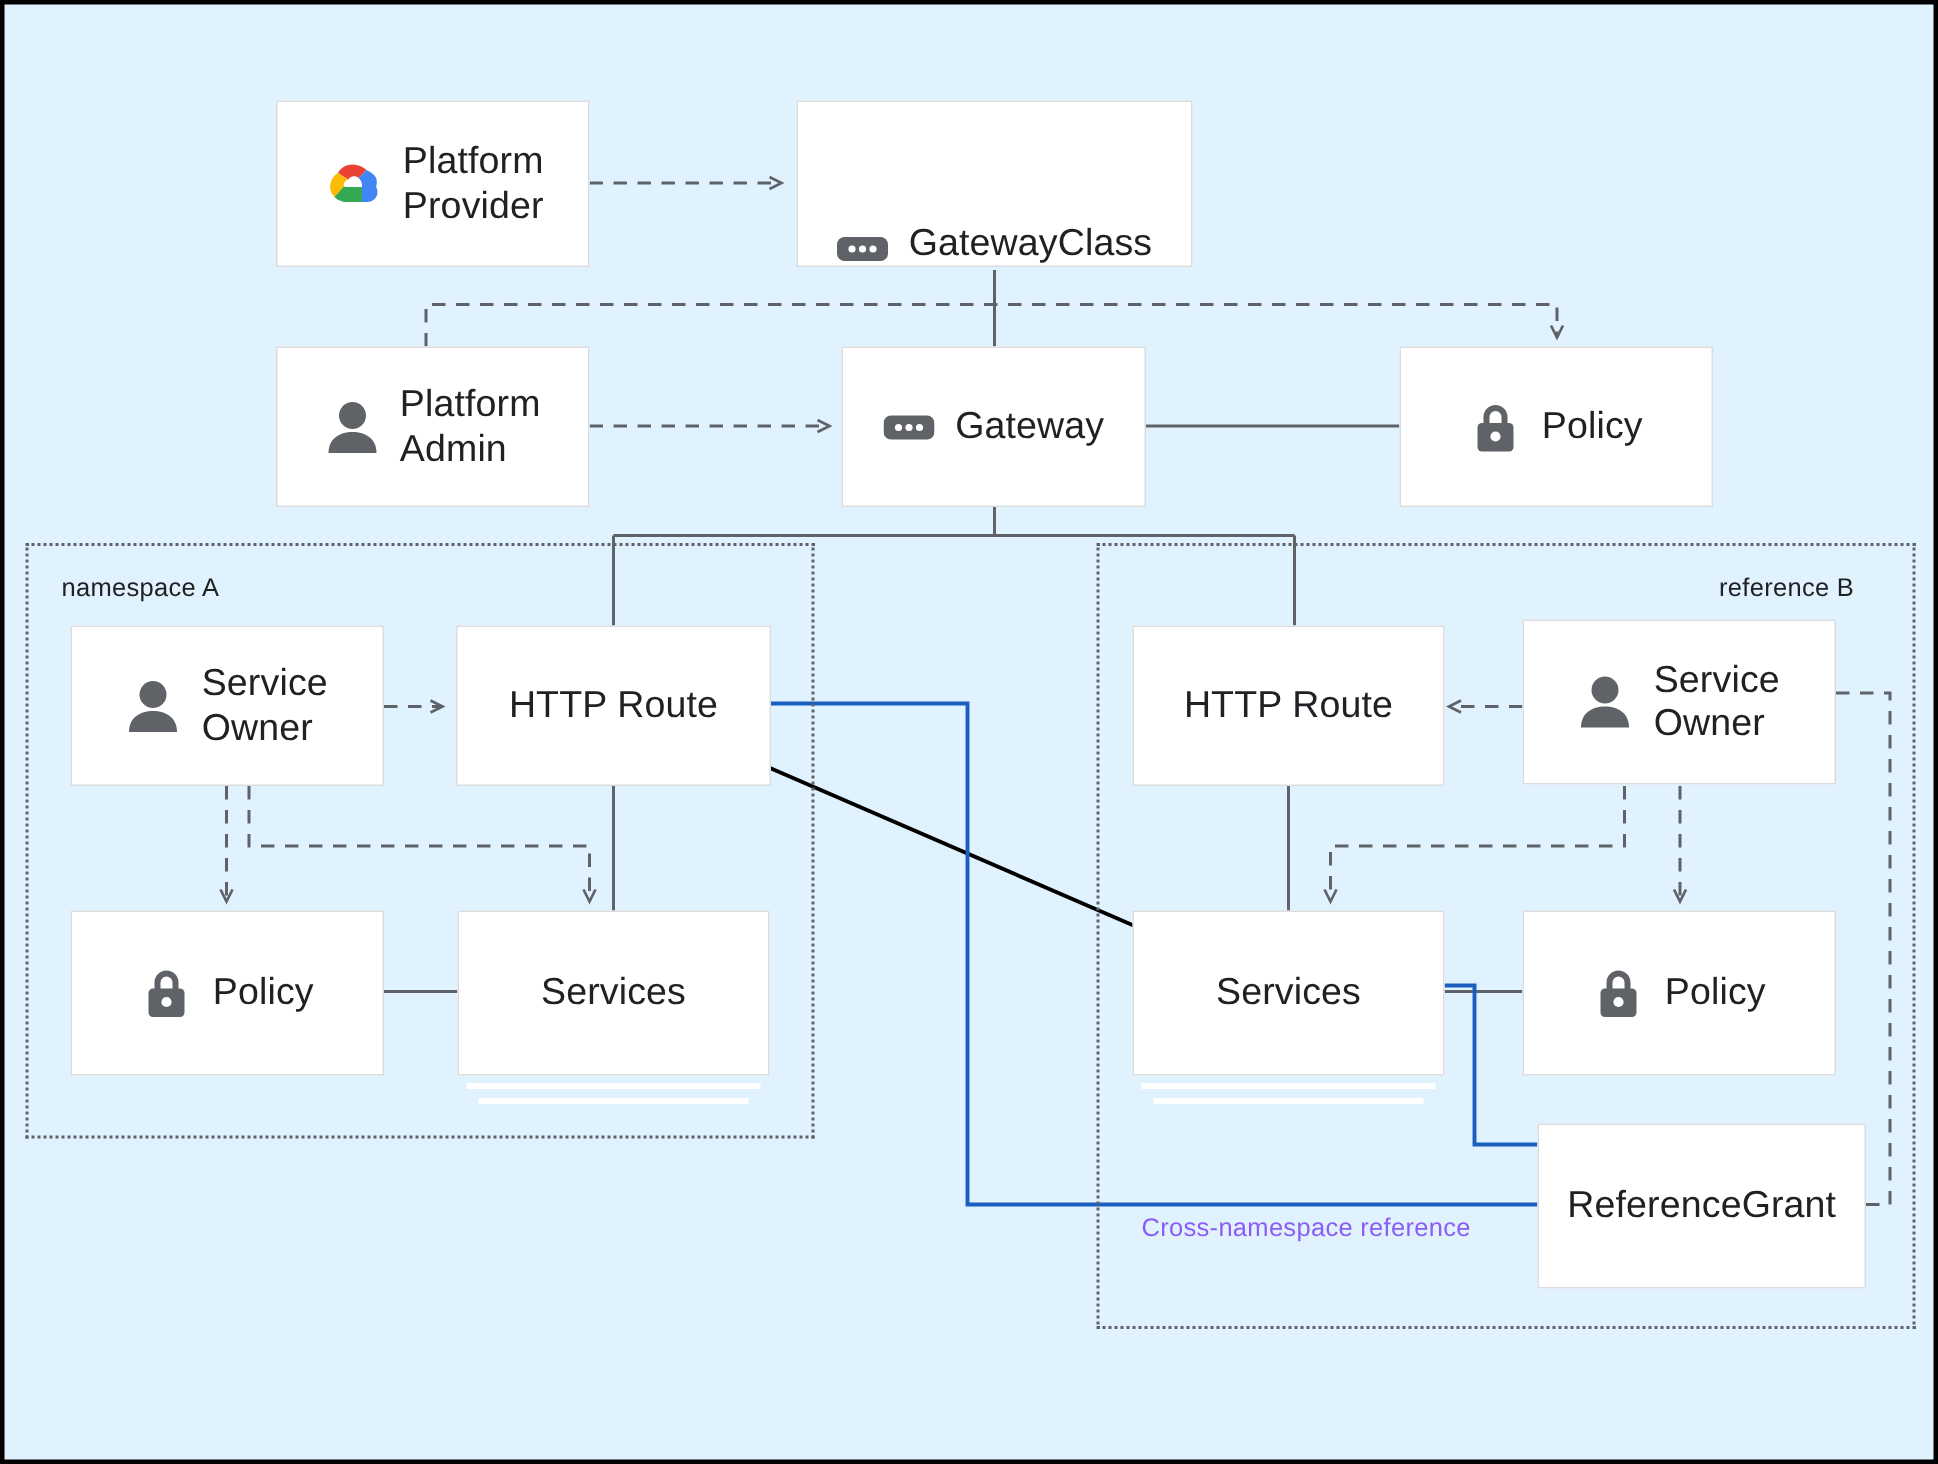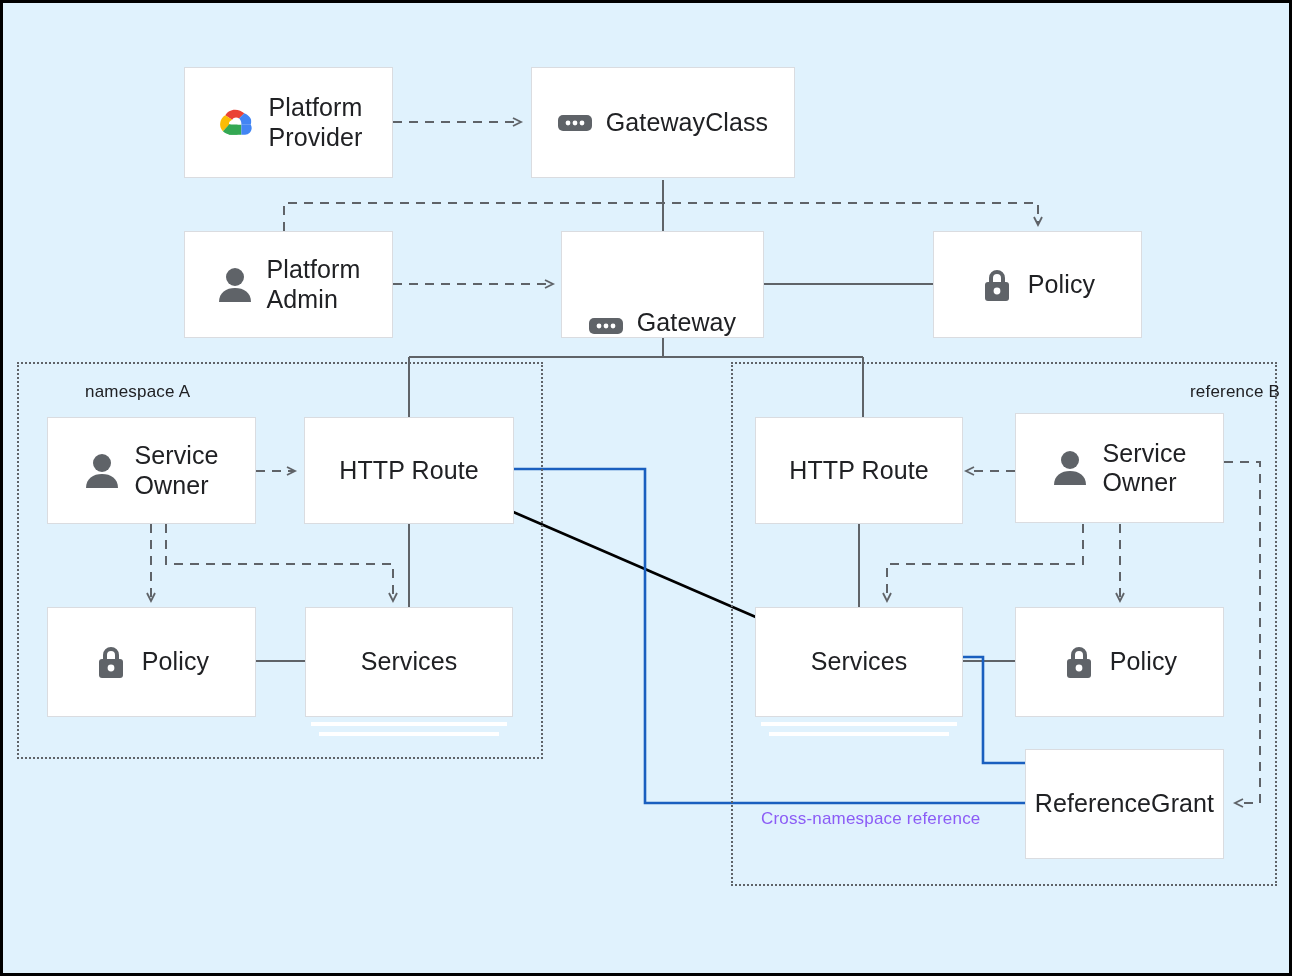--- a/index.html
+++ b/index.html
@@ -34,21 +34,20 @@
     border:2px dotted #5f6368;
     box-sizing:border-box;
     z-index:1;
   }
   .ns-label{
     position:absolute;
     font-size:17px;
     color:#202124;
     z-index:2;
     letter-spacing:.2px;
-    margin-left:44px;
   }
   .xns-label{
     position:absolute;
     font-size:17px;
     color:#8b5cf6;
     z-index:4;
     letter-spacing:.2px;
   }
   .stack-line{
     position:absolute;
@@ -132,21 +131,21 @@
         <path d="M6.3 19.4 C5.6 23.2 6.8 27.1 9.5 29.9 L17.3 22.1 C16.8 21.2 16.5 20.2 16.6 19.2 Z" fill="#fbbc05"></path>
         <path d="M9.5 29.9 C12.2 32.6 15.9 34 19.6 34 L31.6 34 L31.6 22 L19.6 22 C18.8 22 18 21.9 17.3 21.6 Z" fill="#34a853"></path>
         <path d="M31.6 22 L31.6 34 L36 34 C40.4 34 44 30.4 44 26 C44 24.6 43.6 23.2 42.9 22 Z" fill="#4285f4"></path>
         <path d="M16.6 34 L27 34 L27 22 L16.6 22 Z" fill="#34a853"></path>
       </svg>
     </span>
     <span class="label">Platform
 Provider</span>
   </div>
 
-  <div class="node" style="left:528px;top:64px;width:264px;height:111px;">
+  <div class="node" style="left:528px;top:64px;width:264px;height:111px;align-items:flex-end;">
     <span class="icon">
       <svg width="34" height="22" viewBox="0 0 34 22">
         <rect x="0" y="3" width="34" height="16" rx="5" fill="#5f6368"></rect>
         <circle cx="10" cy="11" r="2.4" fill="#ffffff"></circle>
         <circle cx="17" cy="11" r="2.4" fill="#ffffff"></circle>
         <circle cx="24" cy="11" r="2.4" fill="#ffffff"></circle>
       </svg>
     </span>
     <span class="label">GatewayClass</span>
   </div>
@@ -155,21 +154,21 @@
     <span class="icon">
       <svg width="36" height="38" viewBox="0 0 36 38">
         <circle cx="18" cy="11" r="9" fill="#5f6368"></circle>
         <path d="M2,36 C2,26.5 9.2,22 18,22 C26.8,22 34,26.5 34,36 Z" fill="#5f6368"></path>
       </svg>
     </span>
     <span class="label">Platform
 Admin</span>
   </div>
 
-  <div class="node" style="left:558px;top:228px;width:203px;height:107px;align-items:flex-end;">
+  <div class="node" style="left:558px;top:228px;width:203px;height:107px;">
     <span class="icon">
       <svg width="34" height="22" viewBox="0 0 34 22">
         <rect x="0" y="3" width="34" height="16" rx="5" fill="#5f6368"></rect>
         <circle cx="10" cy="11" r="2.4" fill="#ffffff"></circle>
         <circle cx="17" cy="11" r="2.4" fill="#ffffff"></circle>
         <circle cx="24" cy="11" r="2.4" fill="#ffffff"></circle>
       </svg>
     </span>
     <span class="label">Gateway</span>
   </div>
@@ -242,19 +241,19 @@
     <span class="icon">
       <svg width="34" height="38" viewBox="0 0 34 38">
         <path d="M9,17 L9,12 A8,8 0 0 1 25,12 L25,17 L21,17 L21,12 A4,4 0 0 0 13,12 L13,17 Z" fill="#5f6368"></path>
         <rect x="5" y="16" width="24" height="19" rx="3" fill="#5f6368"></rect>
         <circle cx="17" cy="25" r="3.4" fill="#ffffff"></circle>
       </svg>
     </span>
     <span class="label">Policy</span>
   </div>
 
-  <div class="node center" style="left:1022px;top:746px;width:199px;height:110px;">
+  <div class="node center" style="left:1022px;top:746px;width:219px;height:110px;">
     <span class="label">ReferenceGrant</span>
   </div>
 
   <div class="xns-label" style="left:758px;top:806px;">Cross-namespace reference</div>
 
 </div>
 
 </body></html>

